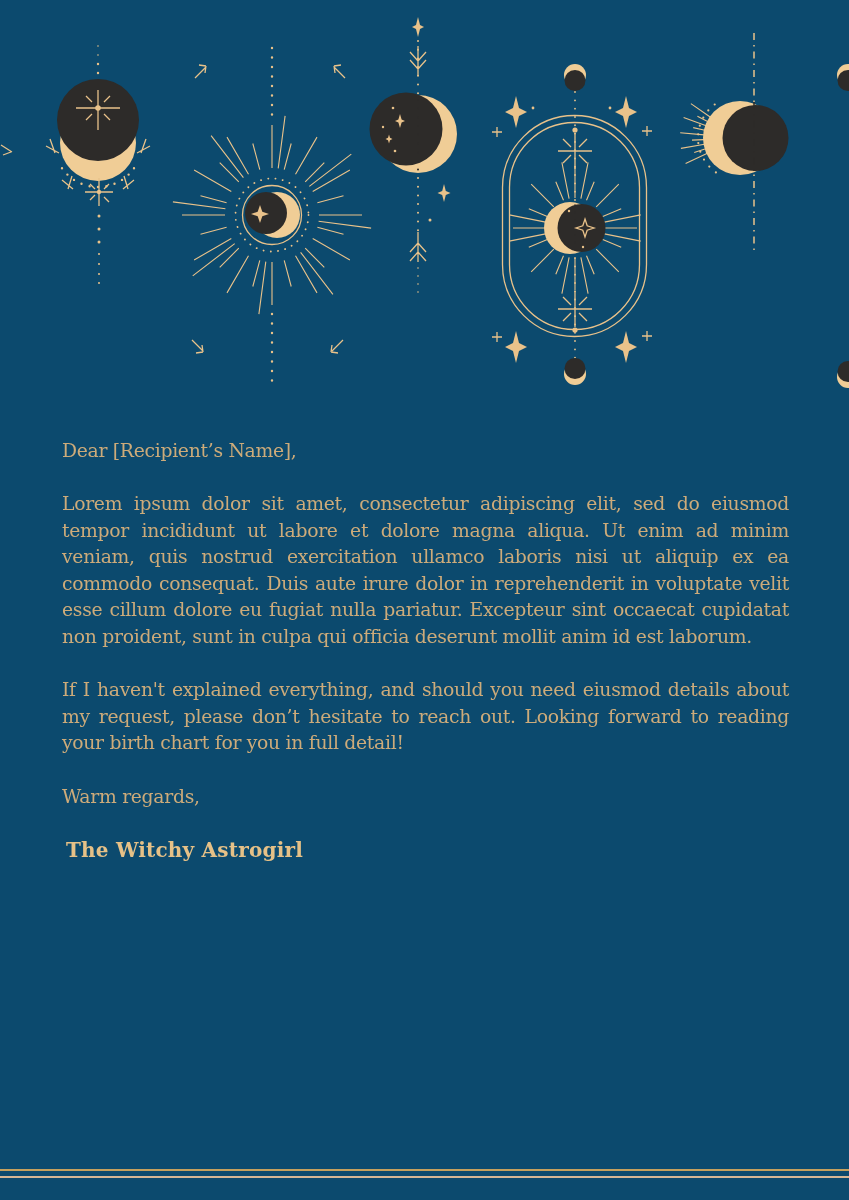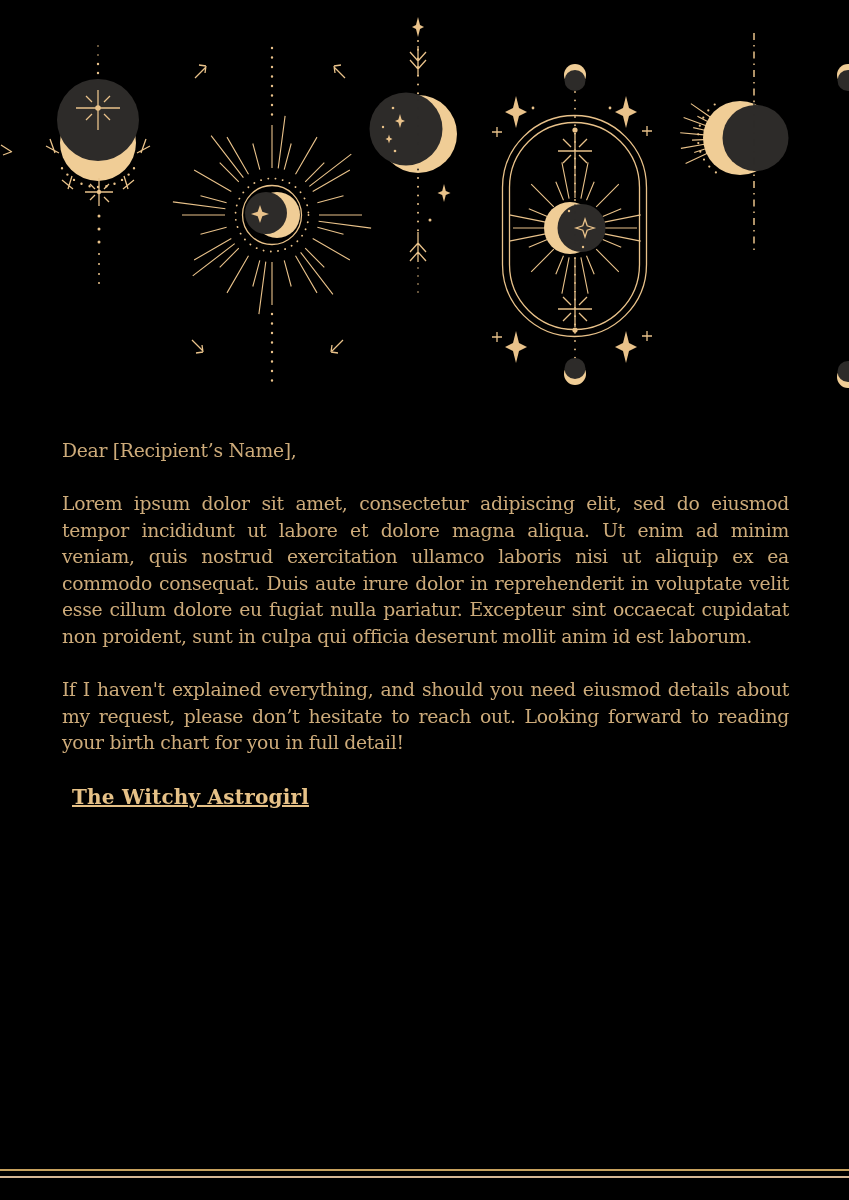--- a/index.html
+++ b/index.html
@@ -1,19 +1,19 @@
 <!DOCTYPE html>
 <html><head>
 <meta charset="utf-8">
 <style>
   html,body{margin:0;padding:0;background:#1f1e1c;}
   .page{
     position:relative;
     width:849px;height:1200px;
-    background:#000000;
+    background:#0c4a6e;
     overflow:hidden;
     font-family:"DejaVu Serif","Liberation Serif",serif;
   }
   .ornaments{position:absolute;top:0;left:0;}
   
   .st{stroke:#e9c28a;stroke-width:1.3;fill:none;}
   .st11{stroke:#e9c28a;stroke-width:1.1;fill:none;}
   .gf{fill:#f0cd96;stroke:none;}
   .gsolid{fill:#e9c28a;stroke:none;}
   .bgf{fill:#2d2b29;stroke:none;}
@@ -27,26 +27,25 @@
     left:62px;top:438px;width:727px;
     color:#cdab7a;
     font-size:18.8px;
     line-height:26.45px;
     letter-spacing:-0.3px;
   }
   .letter p{margin:0 0 27px 0;}
   .letter p.body{text-align:justify;}
   .letter p.closing{margin-bottom:27px;}
   .letter p.signature{
-    margin:10px;
+    margin:4px;
     font-weight:bold;
     font-size:20px;
     color:#e6c187;
     letter-spacing:0.2px;
-    text-decoration:underline;
   }
   .divider{position:absolute;left:0;top:1169px;width:849px;}
   .divider .line1{height:2px;width:100%;background:#c6a15e;}
   .divider .gap{height:5px;width:100%;}
   .divider .line2{height:2px;width:100%;background:#d6b795;}
 </style>
 </head>
 <body>
 
 <div class="page">
@@ -142,20 +141,21 @@
       <circle class="bgf" cx="848" cy="80.5" r="10.5"></circle>
       <circle class="gf" cx="848" cy="377" r="11"></circle>
       <circle class="bgf" cx="848" cy="371.5" r="10.5"></circle>
     </g>
   </svg>
 
   <div class="letter">
     <p class="greeting">Dear [Recipient’s Name],</p>
     <p class="body">Lorem ipsum dolor sit amet, consectetur adipiscing elit, sed do eiusmod tempor incididunt ut labore et dolore magna aliqua. Ut enim ad minim veniam, quis nostrud exercitation ullamco laboris nisi ut aliquip ex ea commodo consequat. Duis aute irure dolor in reprehenderit in voluptate velit esse cillum dolore eu fugiat nulla pariatur. Excepteur sint occaecat cupidatat non proident, sunt in culpa qui officia deserunt mollit anim id est laborum.</p>
     <p class="body">If I haven't explained everything, and should you need eiusmod details about my request, please don’t hesitate to reach out. Looking forward to reading your birth chart for you in full detail!</p>
+    <p class="closing">Warm regards,</p>
     <p class="signature">The Witchy Astrogirl</p>
   </div>
 
   <div class="divider">
     <div class="line1"></div>
     <div class="gap"></div>
     <div class="line2"></div>
   </div>
 
 </div>

